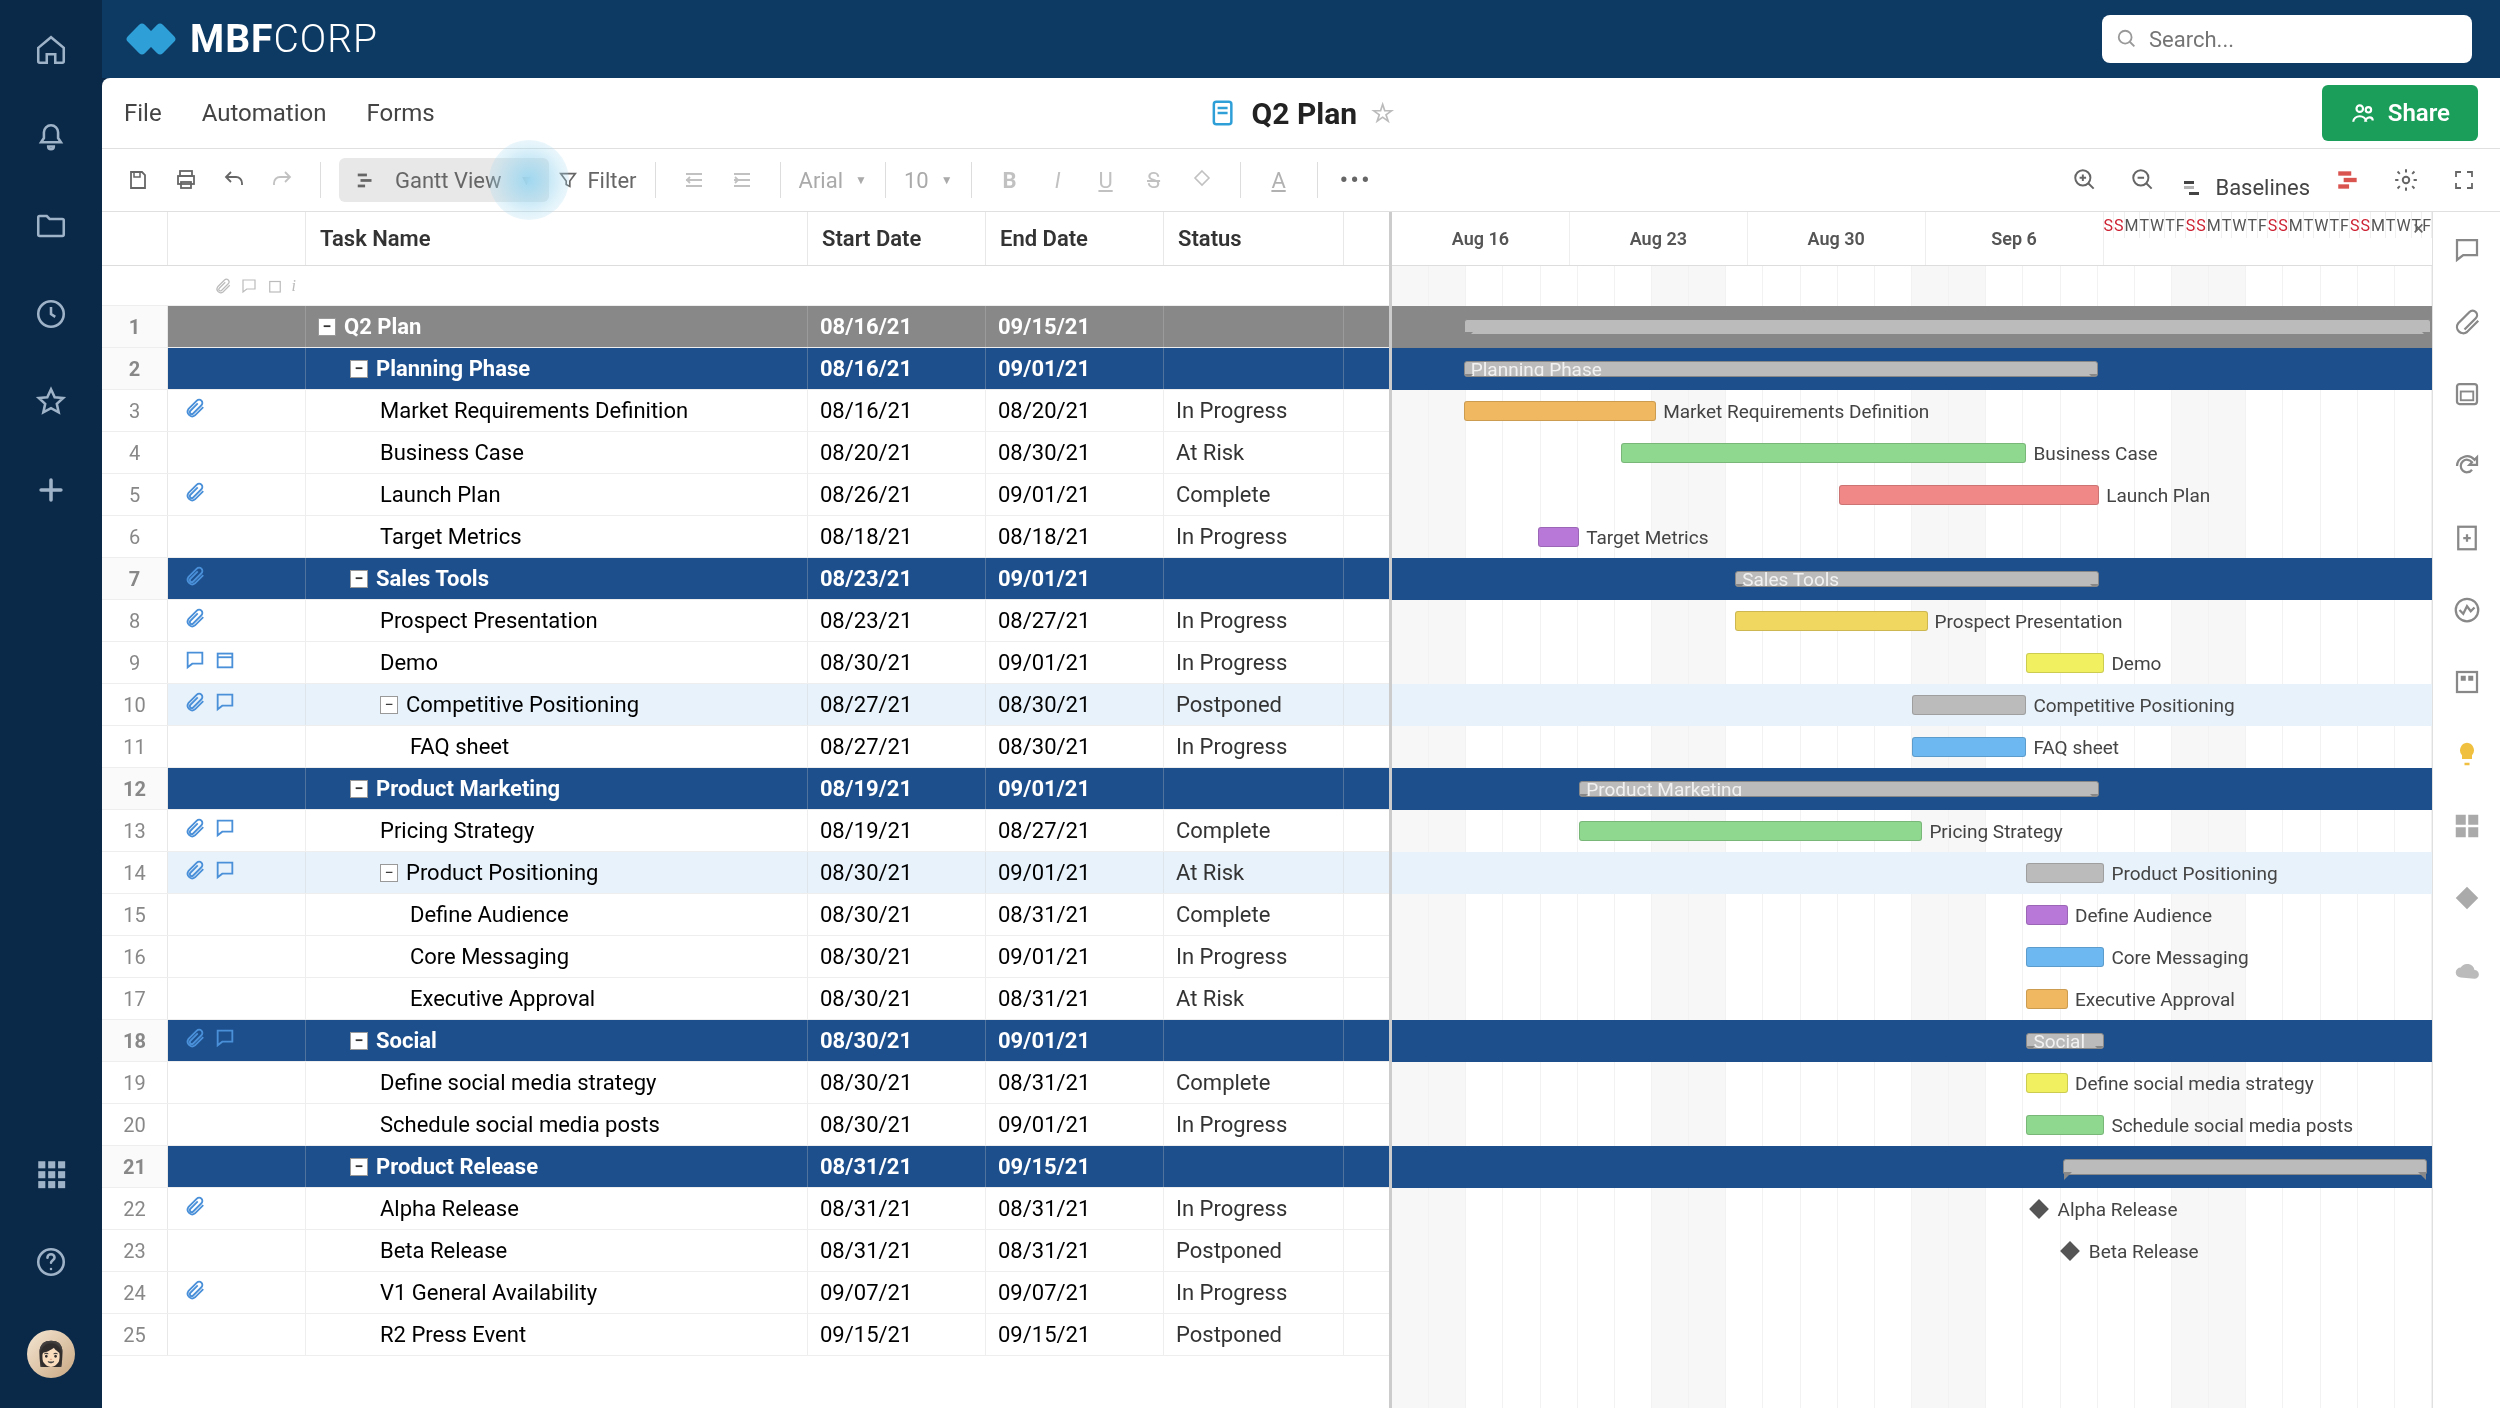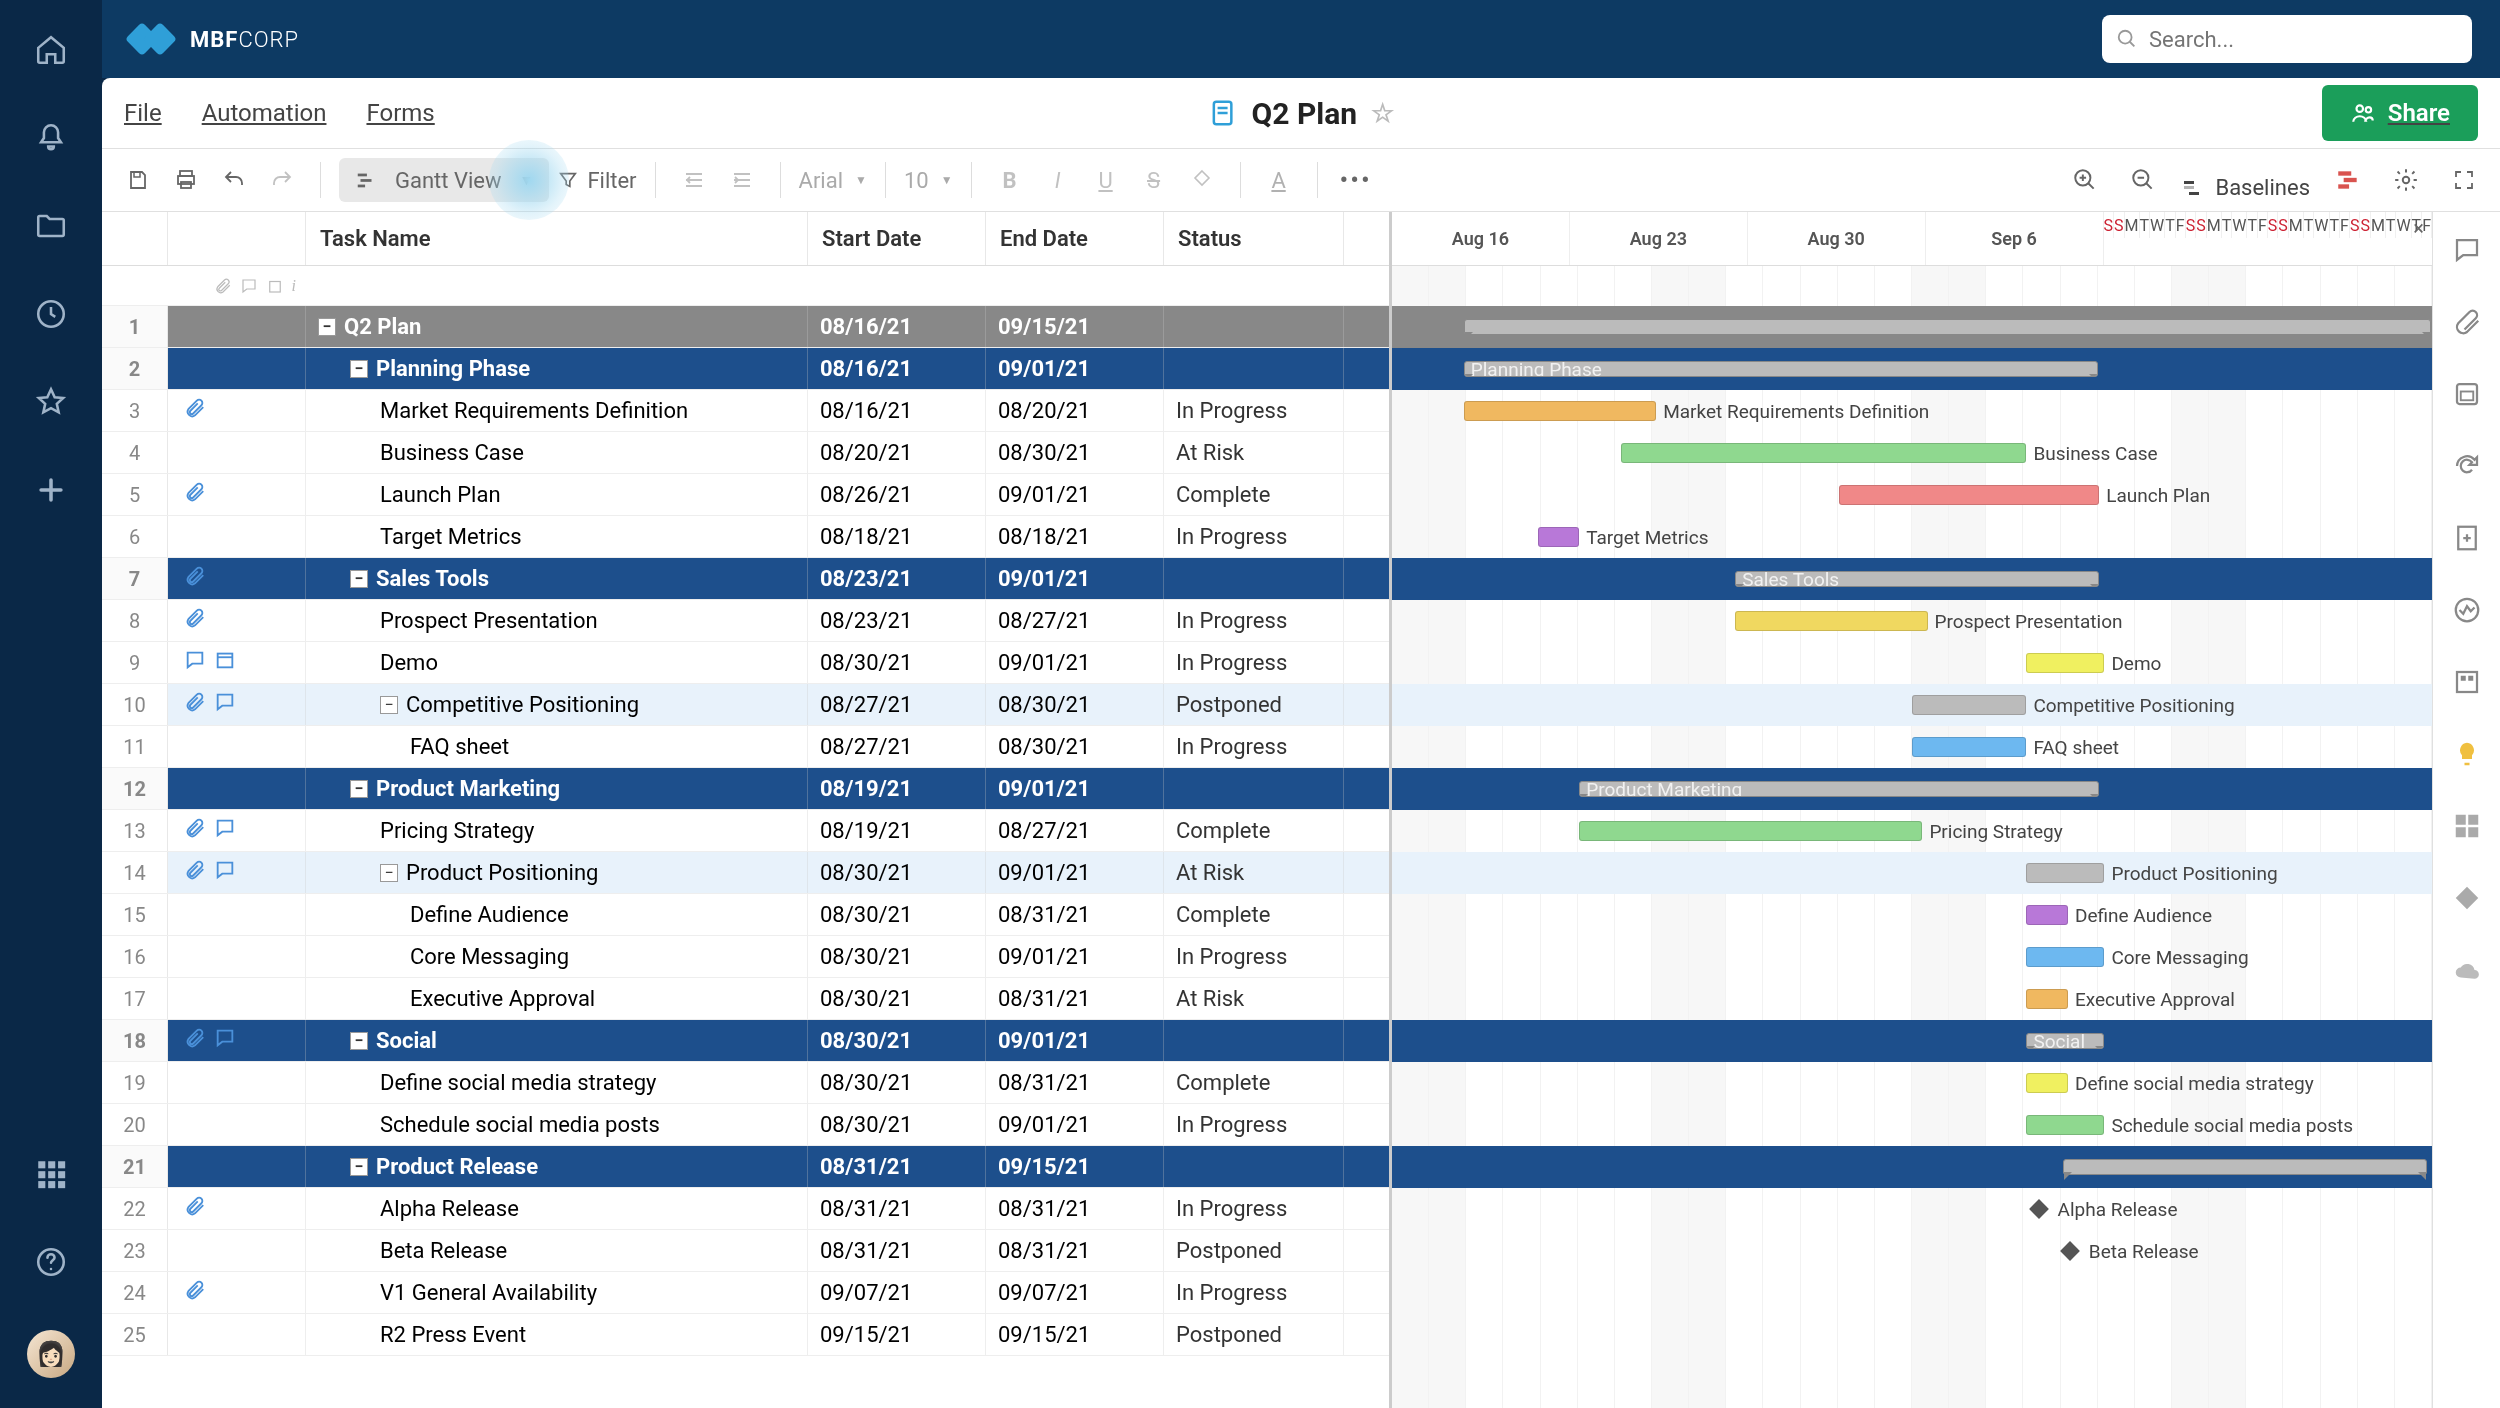--- a/index.html
+++ b/index.html
@@ -11,35 +11,35 @@
 .left-nav .nav-icon { width: 40px; height: 40px; display:flex; align-items:center; justify-content:center; color:#9fb3c8; cursor:pointer; }
 .left-nav .nav-icon svg { width: 34px; height: 34px; }
 .left-nav .spacer { flex: 1; }
 .left-nav .avatar { width: 48px; height: 48px; border-radius: 50%; background: linear-gradient(135deg,#f5e6d3,#c8a882); margin-bottom: 30px; overflow:hidden; display:flex; align-items:center; justify-content:center; font-size:24px; }
 
 
 .app { flex: 1; display: flex; flex-direction: column; background: #0a2847; }
 
 
 .brand-bar { height: 78px; background: #0d3a63; display: flex; align-items: center; padding: 0 28px; }
-.brand-logo { display:flex; align-items:center; gap:10px; color:#fff; font-weight:700; font-size:22px; letter-spacing:1px; }
+.brand-logo { display:flex; align-items:center; gap:10px; color:#fff; font-weight:700; font-size:39px; letter-spacing:1px; }
 .brand-logo .logo-shape { width: 50px; height: 30px; position:relative; }
 .brand-logo .logo-shape::before, .brand-logo .logo-shape::after { content:''; position:absolute; width:24px; height:24px; background:#2f9fd8; transform:rotate(45deg); top:3px; border-radius:4px; }
 .brand-logo .logo-shape::before { left:0; }
 .brand-logo .logo-shape::after { left:18px; }
 .brand-logo .thin { font-weight:300; }
 .brand-bar .flex { flex:1; }
 .search-wrap { width: 370px; height: 48px; background: #fff; border-radius: 8px; display:flex; align-items:center; padding: 0 14px; gap:11px; color:#888; }
 .search-wrap input { border:none; outline:none; flex:1; font-size:22px; background:transparent; }
 
 
 .doc { flex:1; background:#fff; border-radius:8px 0 0 0; display:flex; flex-direction:column; overflow:hidden; position:relative; }
 
 
-.menu-bar { height: 70px; display:flex; align-items:center; padding: 12px 22px; gap: 40px; font-size: 24px; color:#444;text-decoration:underline; }
+.menu-bar { height: 70px; display:flex; align-items:center; padding: 12px 22px; gap: 40px; font-size: 24px; color:#444; }
 .menu-bar .item { cursor:pointer; }
 .menu-bar .flex { flex:1; }
 .doc-title { display:flex; align-items:center; gap:14px; font-size:30px; font-weight:700; color:#222; }
 .doc-title .doc-icon { color:#2f9fd8; }
 .doc-title .star { color:#bbb; font-size:26px; }
 .share-btn { background:#1b9e5a; color:#fff; border:none; border-radius:6px; height:56px; padding:0 28px; font-size:24px; font-weight:600; display:flex; align-items:center; gap:12px; cursor:pointer; margin-left:auto; }
 
 
 .toolbar { height: 64px; border-top:1px solid #e0e0e0; border-bottom:1px solid #e0e0e0; display:flex; align-items:center; padding: 0 16px; gap:8px; color:#666; font-size:22px; position:relative; }
 .toolbar .tb-btn { width:40px; height:40px; display:flex; align-items:center; justify-content:center; border-radius:4px; cursor:pointer; }

